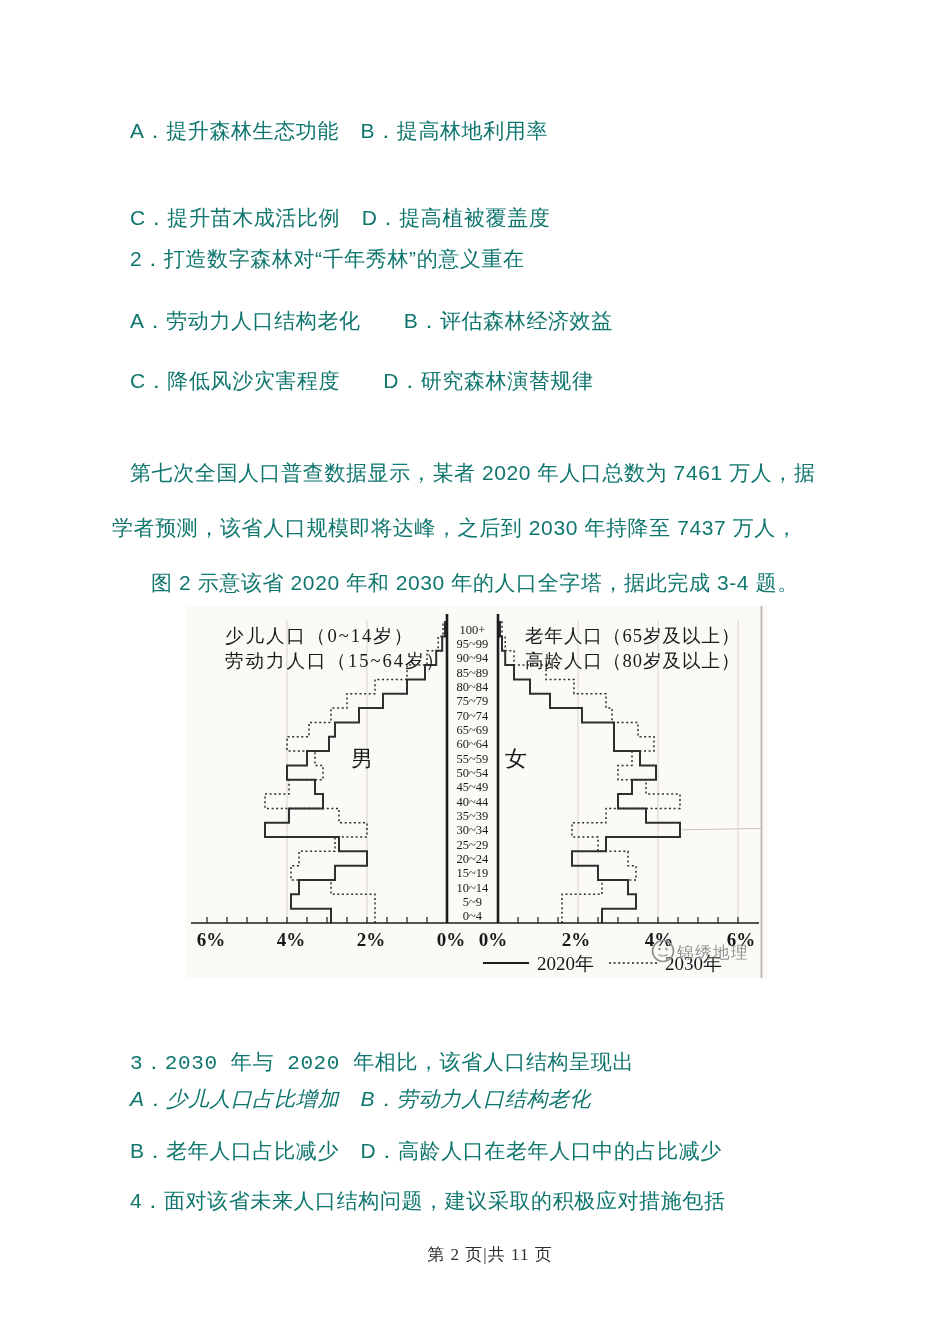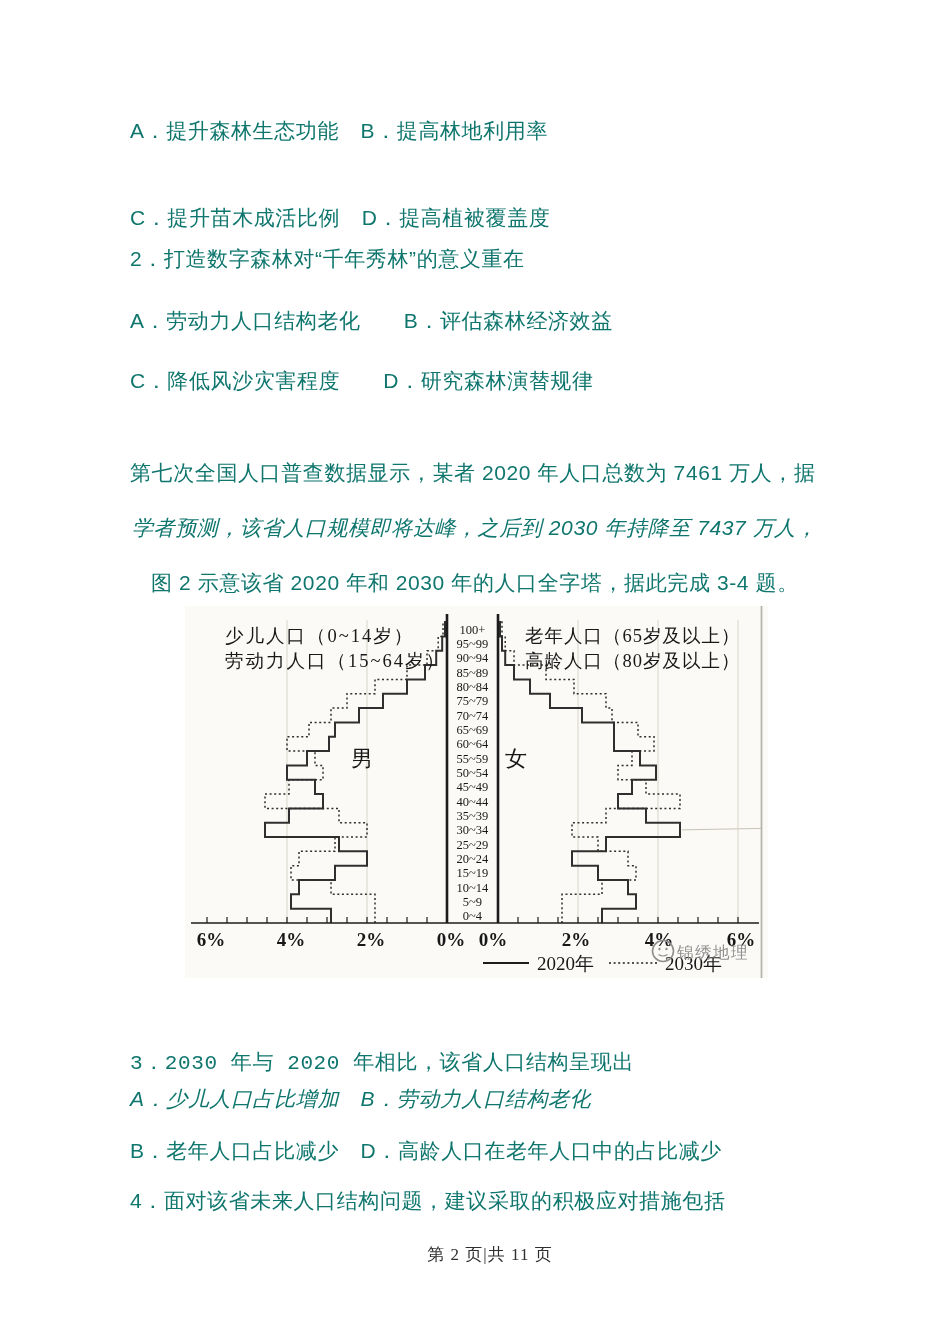--- a/index.html
+++ b/index.html
@@ -24,21 +24,21 @@
 </head>
 <body>
 
 <div id="text-layer">
     <div class="tline" style="top: 117px; left: 130px;">A．提升森林生态功能　B．提高林地利用率</div>
     <div class="tline" style="top: 196px; left: 130px; margin-top: 8px;">C．提升苗木成活比例　D．提高植被覆盖度</div>
     <div class="tline" style="top: 245px; left: 130px;">2．打造数字森林对“千年秀林”的意义重在</div>
     <div class="tline" style="top: 307px; left: 130px;">A．劳动力人口结构老化　　B．评估森林经济效益</div>
     <div class="tline" style="top: 367px; left: 130px;">C．降低风沙灾害程度　　D．研究森林演替规律</div>
     <div class="tline" style="top: 459px; left: 130px;">第七次全国人口普查数据显示，某者 2020 年人口总数为 7461 万人，据</div>
-    <div class="tline" style="top: 514px; left: 132px; font-style: italic;">学者预测，该省人口规模即将达峰，之后到 2030 年持降至 7437 万人，</div>
+    <div class="tline" style="top: 514px; left: 112px;">学者预测，该省人口规模即将达峰，之后到 2030 年持降至 7437 万人，</div>
     <div class="tline" style="top: 569px; left: 151px;">图 2 示意该省 2020 年和 2030 年的人口全字塔，据此完成 3-4 题。</div>
     <div class="tline" style="top: 1048px; left: 130px; font-family: Liberation Mono, monospace;">3．2030 年与 2020 年相比，该省人口结构呈现出</div>
     <div class="tline" style="top: 1085px; left: 130px; font-style: italic;">A．少儿人口占比增加　B．劳动力人口结构老化</div>
     <div class="tline" style="top: 1137px; left: 130px;">B．老年人口占比减少　D．高龄人口在老年人口中的占比减少</div>
     <div class="tline" style="top: 1187px; left: 130px;">4．面对该省未来人口结构问题，建议采取的积极应对措施包括</div>
   </div>
 
 <div id="figure">
   <svg id="pyramid-svg" width="583" height="372" viewBox="0 0 583 372" xmlns="http://www.w3.org/2000/svg">
       <line x1="497" y1="223.85500000000002" x2="576" y2="222.42200000000003" stroke="#c9c3b6" stroke-width="1"></line>

